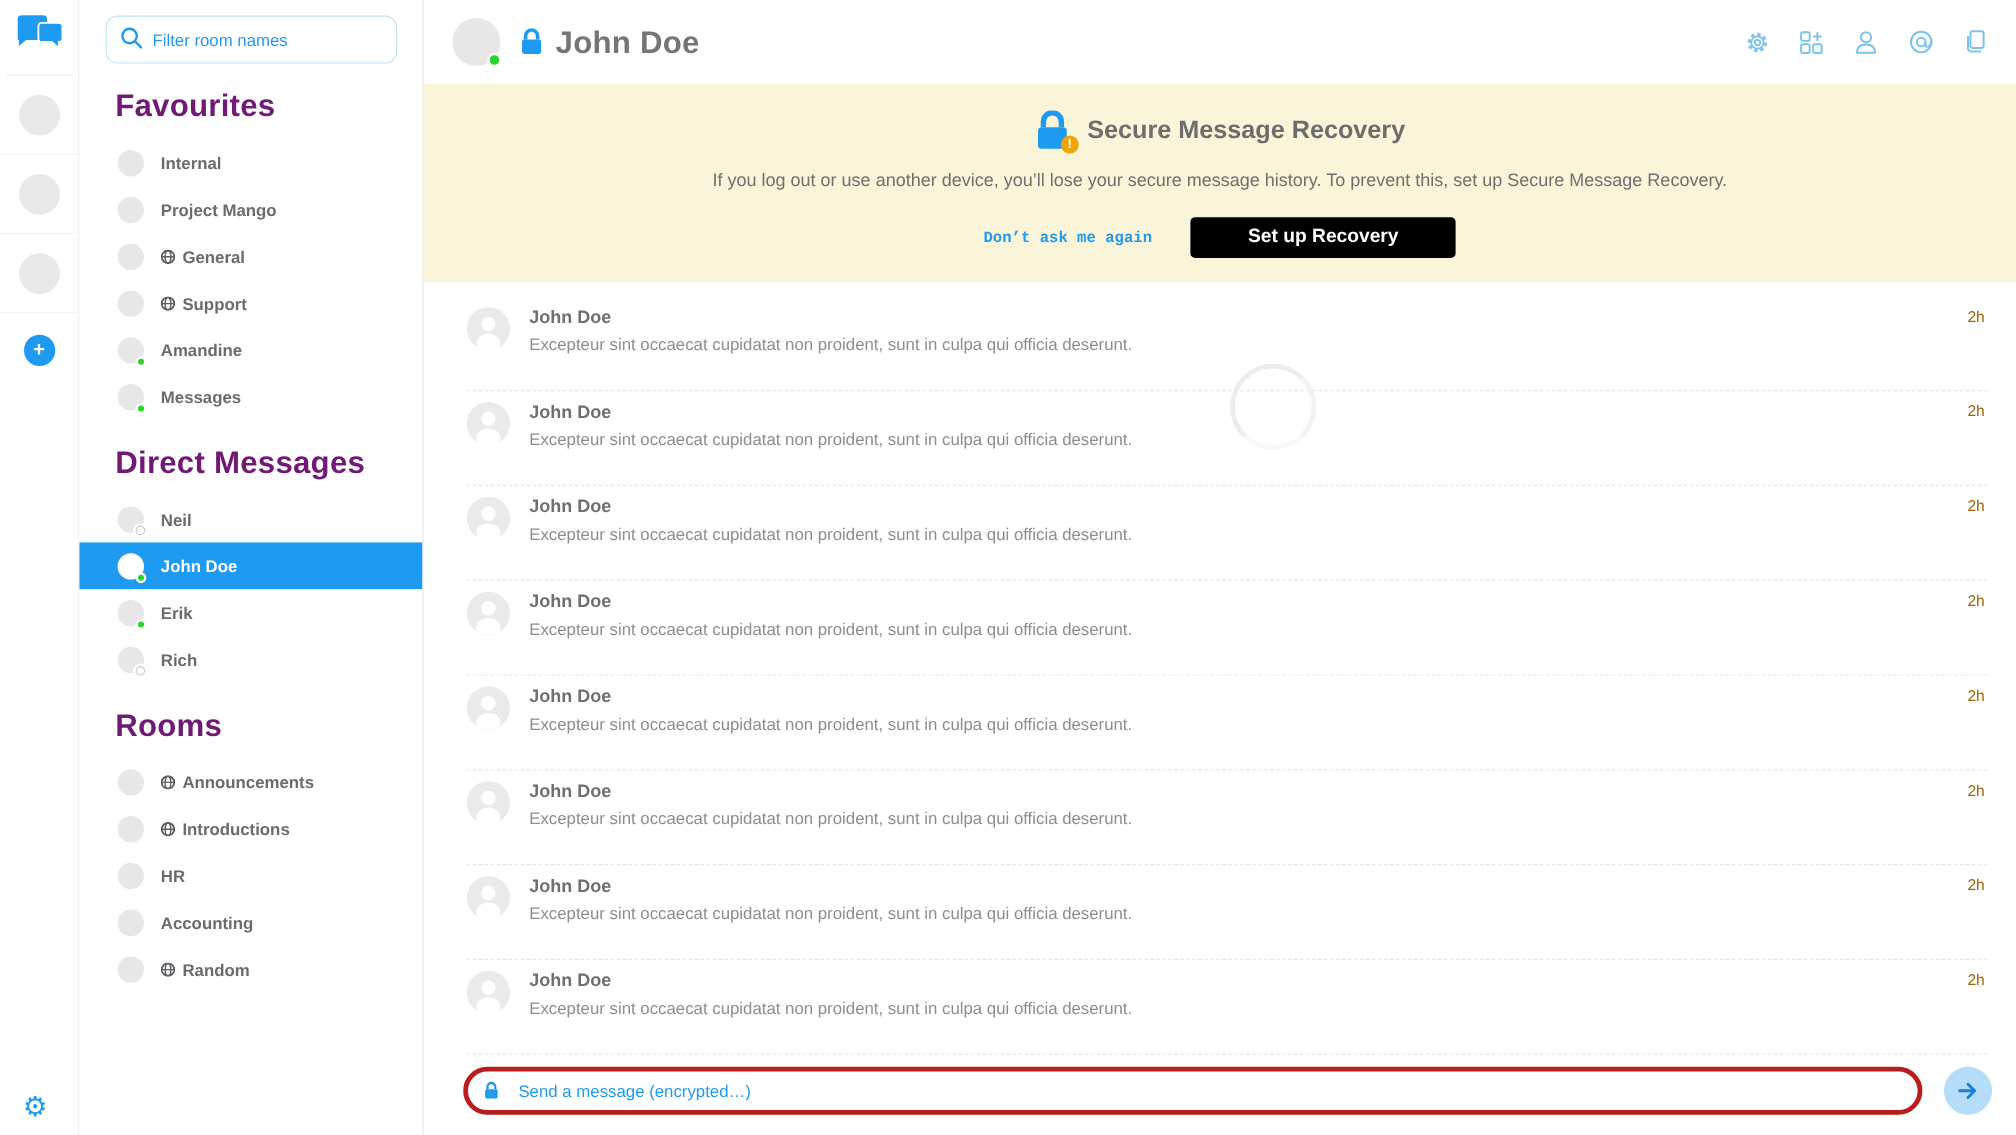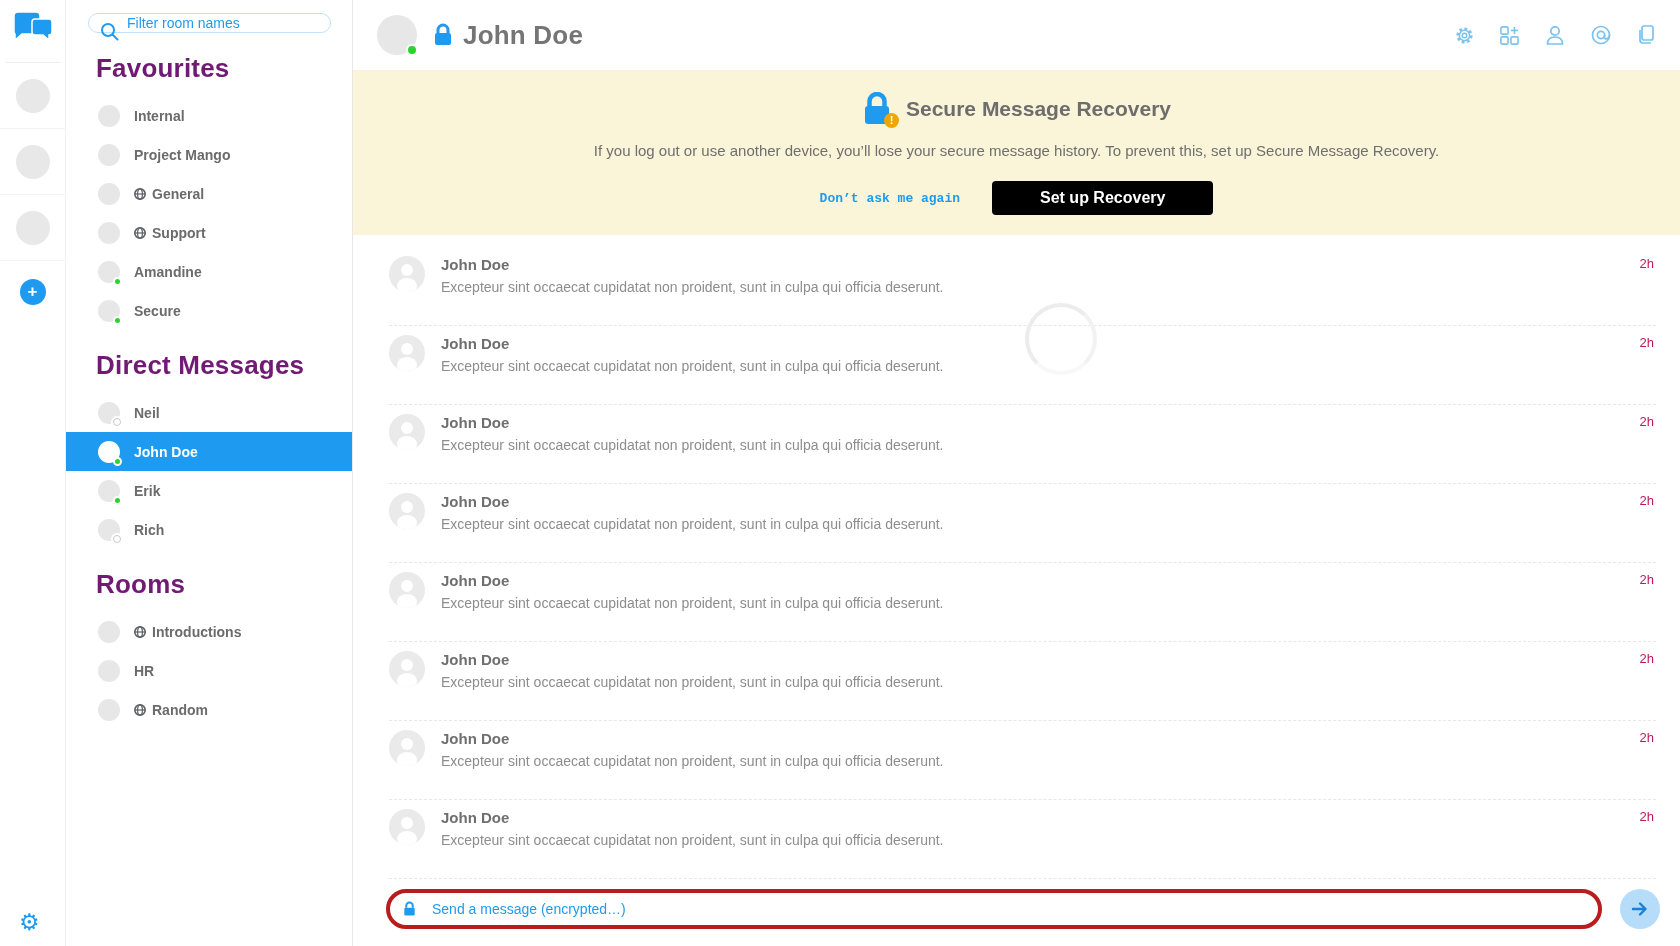--- a/index.html
+++ b/index.html
@@ -16,21 +16,21 @@
     border-bottom:1px solid #f3f3f3; }
   .rail-avatar { width:34px; height:34px; border-radius:50%; background:#e8e8e8; }
   .rail-add { width:26px; height:26px; border-radius:50%; background:#1e9bf0; color:#fff;
     font-size:17px; line-height:25px; text-align:center; font-weight:bold; margin-top:18px; cursor:pointer; }
   .rail-gear { position:absolute; bottom:10px; left:19px; color:#1e9bf0; font-size:23px; cursor:pointer; }
 
   
   .sidebar { width:287px; flex:0 0 287px; border-right:1px solid #e7e7e7; padding-top:13px;
     overflow:hidden; }
   .search-wrap { position:relative; margin:0 22px 14px 22px; }
-  .search-input { width:243px; height:20px; border:1px solid #bfe2fa; border-radius:10px;
+  .search-input { width:243px; height:40px; border:1px solid #bfe2fa; border-radius:10px;
     padding:0 10px 0 38px; font-size:14px; color:#1e9bf0; outline:none; background:#fff;
     font-family:"Liberation Sans", sans-serif; }
   .search-input::placeholder { color:#1e9bf0; opacity:1; }
   .search-icon { position:absolute; left:12px; top:9px; width:19px; height:19px; }
 
   .section-title { font-size:26px; font-weight:bold; color:#701a75; margin:20px 0 12px 30px;
     letter-spacing:.2px; }
   .room-item { display:flex; align-items:center; height:39px; padding-left:32px; cursor:pointer; }
   .room-item.selected { background:#1e9bf0; }
   .ravatar { position:relative; width:22px; height:22px; border-radius:50%; background:#e7e7e7;
@@ -75,21 +75,21 @@
   
   .msg-list { flex:1; overflow:hidden; position:relative; padding:12px 24px 0 36px; }
   .msg-row { display:flex; align-items:flex-start; height:79px; padding-top:9px;
     border-bottom:1px dashed #e7e7e7; }
   .msg-avatar { width:36px; height:36px; border-radius:50%; background:#eaeaea; flex:0 0 36px;
     overflow:hidden; position:relative; }
   .msg-avatar svg { position:absolute; left:0; top:0; }
   .msg-content { margin-left:16px; flex:1; min-width:0; }
   .msg-sender { font-size:15px; font-weight:bold; color:#6f6f6f; }
   .msg-text { margin-top:6px; font-size:14px; color:#8d8d8d; }
-  .msg-time { font-size:13px; color:#be185d; margin-left:16px; padding-right:2px; }
+  .msg-time { font-size:13px; color:#a16207; margin-left:16px; padding-right:2px; }
   .spinner { position:absolute; left:672px; top:68px; width:72px; height:72px; border-radius:50%;
     border:4px solid #ececec; border-bottom-color:#f8f8f8; border-right-color:#f2f2f2; }
 
   
   .composer { flex:0 0 66px; display:flex; align-items:center; padding:0 20px 8px 33px; gap:18px; }
   .composer-box { position:relative; flex:1; }
   .composer-input { width:100%; height:40px; border:4px solid #b91c1c; border-radius:20px;
     padding:0 16px 0 42px; font-size:14px; color:#1e9bf0; outline:none;
     font-family:"Liberation Sans", sans-serif; }
   .composer-input::placeholder { color:#1e9bf0; opacity:1; }
@@ -180,21 +180,21 @@
     <div class="room-item">
       <span class="ravatar">
           <span class="presence online"></span>
         </span>
       <span class="room-label">Amandine</span>
     </div>
     <div class="room-item">
       <span class="ravatar">
           <span class="presence online"></span>
         </span>
-      <span class="room-label">Secure</span>
+      <span class="room-label">Messages</span>
     </div>
 
     <div class="section-title">Direct Messages</div>
 
     <div class="room-item">
       <span class="ravatar">
           <span class="presence offline"></span>
         </span>
       <span class="room-label">Neil</span>
     </div>
@@ -218,26 +218,39 @@
     </div>
 
     <div class="section-title">Rooms</div>
 
     <div class="room-item">
       <span class="ravatar"></span>
       <span class="room-label">
           <svg class="globe" viewBox="0 0 12 12">
             <use href="#globe-g"></use>
           </svg>
+          <span>Announcements</span>
+        </span>
+    </div>
+    <div class="room-item">
+      <span class="ravatar"></span>
+      <span class="room-label">
+          <svg class="globe" viewBox="0 0 12 12">
+            <use href="#globe-g"></use>
+          </svg>
           <span>Introductions</span>
         </span>
     </div>
     <div class="room-item">
       <span class="ravatar"></span>
       <span class="room-label">HR</span>
+    </div>
+    <div class="room-item">
+      <span class="ravatar"></span>
+      <span class="room-label">Accounting</span>
     </div>
     <div class="room-item">
       <span class="ravatar"></span>
       <span class="room-label">
           <svg class="globe" viewBox="0 0 12 12">
             <use href="#globe-g"></use>
           </svg>
           <span>Random</span>
         </span>
     </div>

